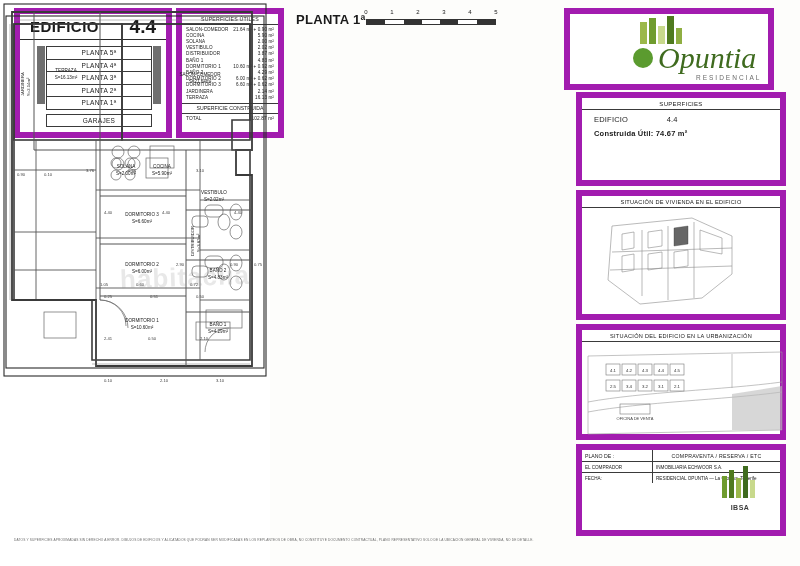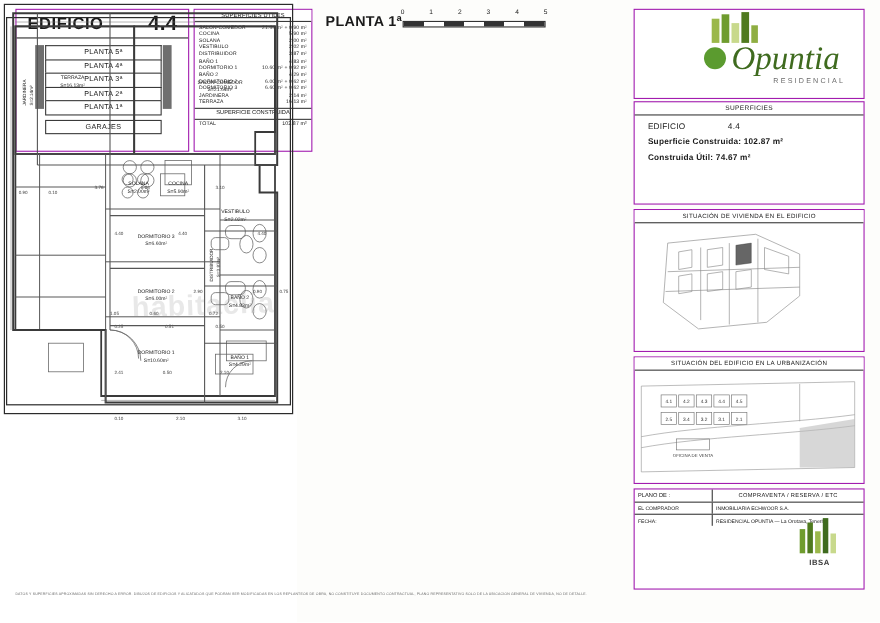--- a/index.html
+++ b/index.html
@@ -17,21 +17,21 @@
   }
   .sheet {
     position: absolute;
     left: 0; top: 0;
     width: 800px; height: 566px;
     background: #fdfdfb;
   }
   .panel {
     position: absolute;
     box-sizing: border-box;
-    border: 1px solid #a21caf;
+    border: 6px solid #a21caf;
     background: #ffffff;
   }
 
   
   #edificio-box { left: 14px; top: 8px; width: 158px; height: 130px; }
   #edificio-title {
     position: absolute; left: 0; top: 0; width: 100%; height: 26px;
     border-bottom: 1px solid #2b2b2b;
     display: flex; align-items: center; justify-content: space-between;
     padding: 0 10px; box-sizing: border-box;
@@ -107,21 +107,21 @@
   #plan-right { left: 296px; top: 148px; width: 270px; height: 385px; background:#fff; }
   .plan-svg { position: absolute; left: 0; top: 0; }
 
   
   #footer-note {
     position: absolute; left: 14px; top: 538px; width: 552px;
     font-size: 3.2px; color: #6a6a6a; letter-spacing: .15px;
   }
 
   
-  #logo-box { left: 576px; top: 8px; width: 210px; height: 82px; }
+  #logo-box { left: 564px; top: 8px; width: 210px; height: 82px; }
   .logo-wrap { position: absolute; left: 0; top: 0; width: 100%; height: 100%; }
 
   #sup-box { left: 576px; top: 92px; width: 210px; height: 94px; }
   .sup-head {
     font-size: 6px; text-align: center; letter-spacing: .3px;
     border-bottom: 1px solid #3a3a3a; padding: 2.5px 0;
   }
   .sup-line { font-size: 7.5px; padding: 5px 0 0 12px; letter-spacing: .2px; }
   .sup-line.b { font-weight: bold; }
   .sup-line .sp { display:inline-block; width: 34px; }
@@ -421,25 +421,20 @@
   </div>
 
   <div class="panel" id="sup-box">
     <div class="sup-head">SUPERFICIES</div>
     <div class="sup-line">
       <span>EDIFICIO</span>
       <span class="sp"></span>
       <span>4.4</span>
     </div>
     <div class="sup-line b">
-      <span>Superficie Construida:</span>
-      <span> </span>
-      <span>102.87 m²</span>
-    </div>
-    <div class="sup-line b">
       <span>Construida Útil:</span>
       <span> </span>
       <span>74.67 m²</span>
     </div>
   </div>
 
   <div class="panel" id="situ-viv">
     <div class="mini-head">SITUACIÓN DE VIVIENDA EN EL EDIFICIO</div>
     <svg width="208" height="110" viewBox="0 0 208 110">
       <g stroke="#8c8c8c" fill="none" stroke-width="0.6">

